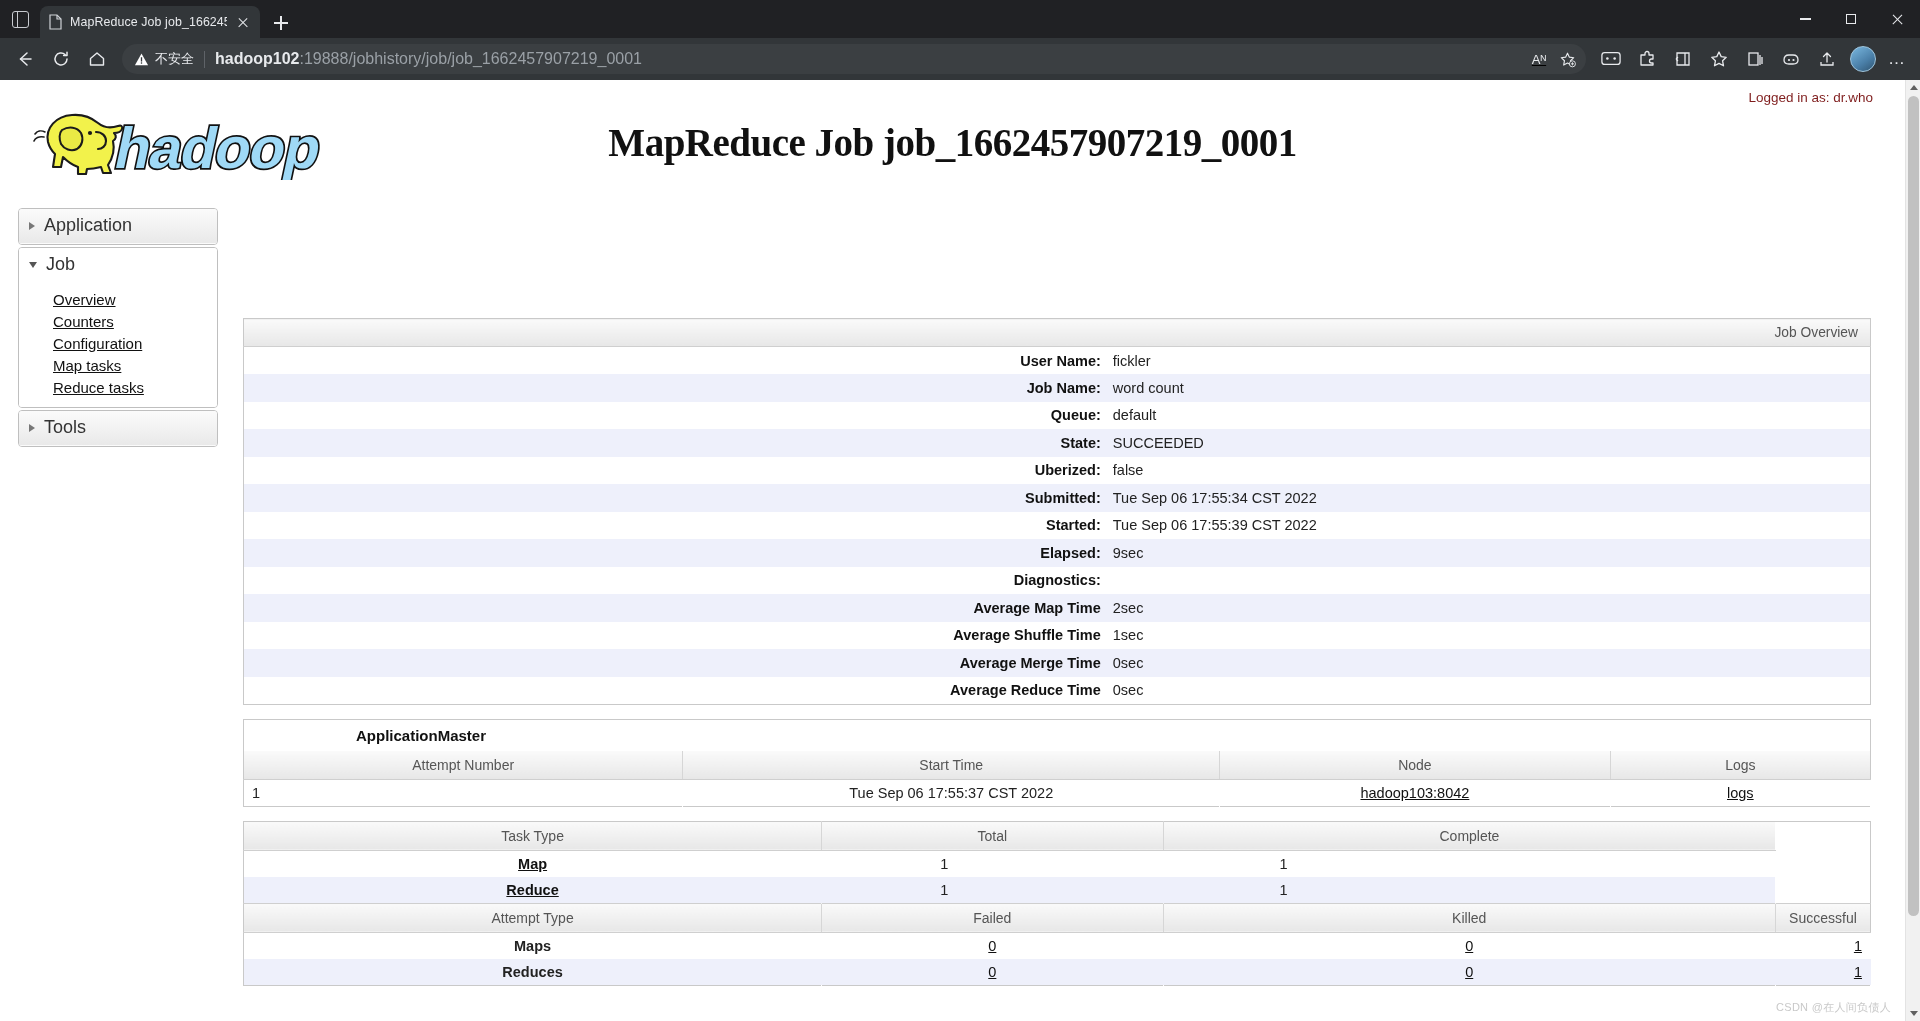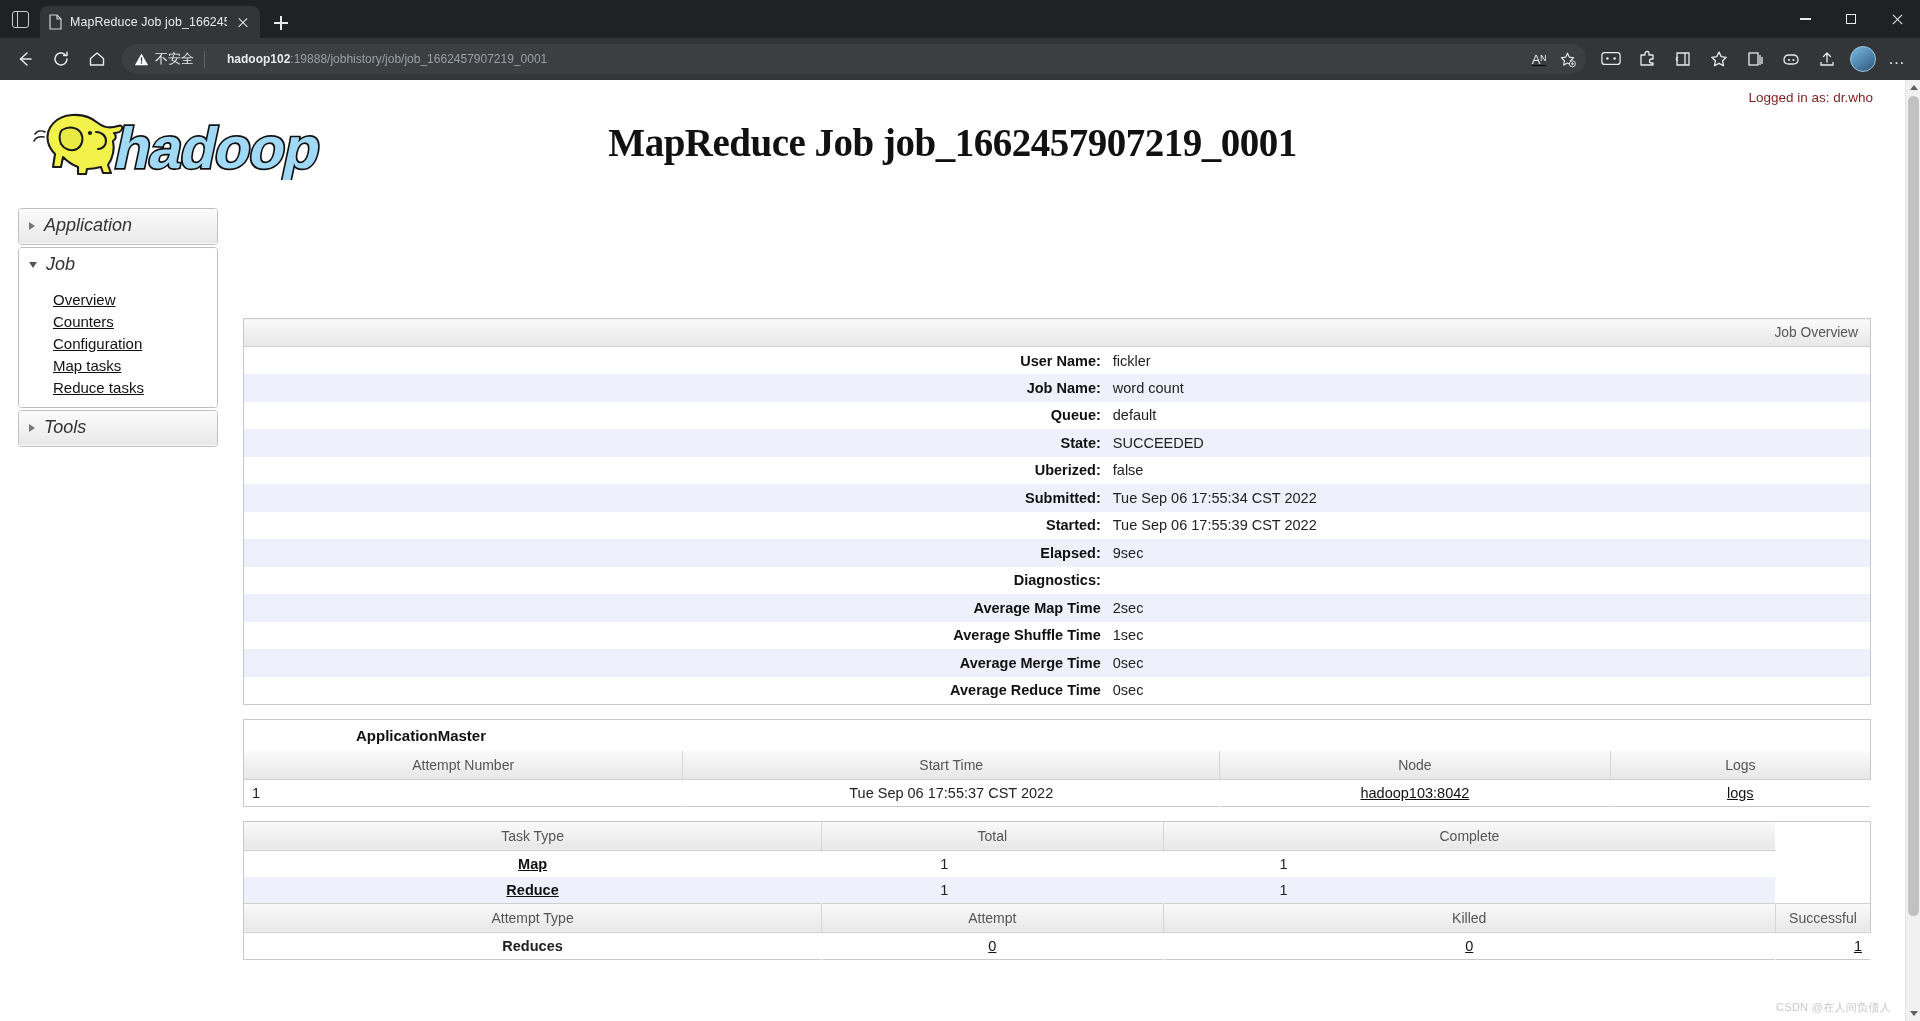--- a/index.html
+++ b/index.html
@@ -62,21 +62,21 @@
   .nav-btn svg { display:block; }
 
   .omnibox {
     flex: 1 1 auto; height: 30px; background: #3b3f42; border-radius: 15px;
     display: flex; align-items: center; padding: 0 6px 0 12px; margin: 0 6px; gap: 6px;
     min-width: 0;
   }
   .warn-icon { width: 15px; height: 15px; flex:0 0 15px; }
   .not-secure { color: #e8eaed; font-size: 13px; white-space: nowrap; }
   .omni-sep { width: 1px; height: 17px; background: #5f6368; margin: 0 4px; flex:0 0 1px; }
-  .url { font-size: 12px; color: #9aa0a6; white-space: nowrap; overflow:hidden; flex:1 1 auto; min-width:0;margin-left:12px; }
+  .url { font-size: 16px; color: #9aa0a6; white-space: nowrap; overflow:hidden; flex:1 1 auto; min-width:0; }
   .url .host { color: #e8eaed; font-weight: 600; }
   .omni-right { display:flex; align-items:center; gap:2px; flex:0 0 auto;text-decoration:underline; }
   .omni-ico { width: 26px; height: 26px; display:flex; align-items:center; justify-content:center; cursor:pointer; color:#e8eaed; font-size: 13px; }
 
   .tb-ico { width: 34px; height: 34px; display:flex; align-items:center; justify-content:center; border-radius:4px; cursor:pointer; }
   .avatar-btn {
     width: 26px; height: 26px; border-radius: 50%;
     background: linear-gradient(145deg,#7ab8e0 0%,#4a7fa8 60%,#2f5470 100%);
     border: 1.5px solid #9fc6de; cursor:pointer;
   }
@@ -104,21 +104,20 @@
   }
   .nav-block {
     border: 1px solid #bfbfbf; border-radius: 4px; background: #fff;
     margin-bottom: 2px; overflow: hidden;
   }
   .nav-head {
     background: linear-gradient(#fbfbfb,#e9e9e9);
     padding: 6px 10px 7px 10px; font-size: 18px; color: #333;
     display: flex; align-items: center; gap: 9px; cursor: pointer;
     border-bottom: 1px solid transparent;
-    font-style: italic;
   }
   .nav-head.open { background: #ffffff; }
   .tri { width: 0; height: 0; flex:0 0 auto; }
   .tri.right { border-left: 6px solid #777; border-top: 4.5px solid transparent; border-bottom: 4.5px solid transparent; }
   .tri.down  { border-top: 6px solid #555; border-left: 4.5px solid transparent; border-right: 4.5px solid transparent; }
   .nav-list { padding: 5px 0 9px 34px; background:#fff; }
   .nav-list a {
     display: block; color: #111; font-size: 15px; text-decoration: underline;
     padding: 2.5px 0; cursor: pointer;
   }
@@ -477,26 +476,32 @@
             </tr>
             <tr>
               <td><span class="lnk-b">Reduce</span></td>
               <td class="cell-left" style="padding-left:118px">1</td>
               <td class="cell-left" style="padding-left:116px">1</td>
             </tr>
           </tbody>
           <thead>
             <tr class="subhead">
               <th style="width:38%">Attempt Type</th>
-              <th style="width:18%">Attempt</th>
+              <th style="width:18%">Failed</th>
               <th style="width:18%">Killed</th>
               <th style="width:26%">Successful</th>
             </tr>
           </thead>
           <tbody>
+            <tr>
+              <td class="bold-cell">Maps</td>
+              <td><span class="lnk">0</span></td>
+              <td><span class="lnk">0</span></td>
+              <td class="cell-left" style="padding-left:78px"><span class="lnk">1</span></td>
+            </tr>
             <tr>
               <td class="bold-cell">Reduces</td>
               <td><span class="lnk">0</span></td>
               <td><span class="lnk">0</span></td>
               <td class="cell-left" style="padding-left:78px"><span class="lnk">1</span></td>
             </tr>
           </tbody>
         </table>
 
       </div>

